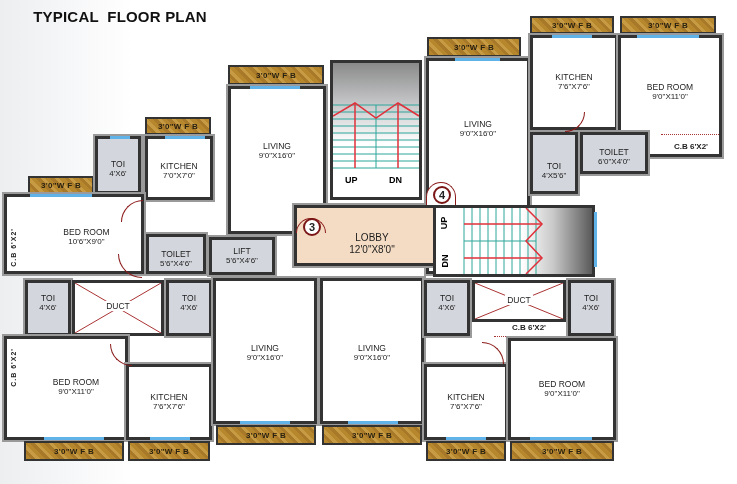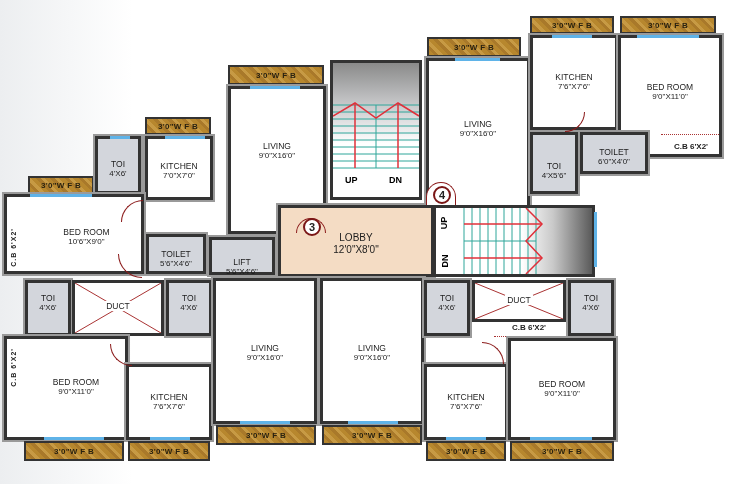--- a/index.html
+++ b/index.html
@@ -23,20 +23,21 @@
   .cb{position:absolute;font-weight:bold;font-size:8px;color:#222;text-align:center;}
   .duct{position:absolute;background:#fff;border:3px solid #333;box-sizing:border-box;overflow:hidden;}
   svg{position:absolute;left:0;top:0;}
 </style>
 </head>
 <body>
 
 <div class="bg"></div>
 
 <div class="title">
+  <div class="l1">TYPICAL  FLOOR PLAN</div>
 </div>
 
 <div class="wfb" style="left:28px;top:176px;width:66px;height:18px;">3'0"W F B</div>
 <div class="wfb" style="left:145px;top:117px;width:66px;height:18px;">3'0"W F B</div>
 <div class="wfb" style="left:228px;top:65px;width:96px;height:20px;">3'0"W F B</div>
 
 <div class="room gray" style="left:95px;top:136px;width:46px;height:58px;">
   <div class="lbl" style="top:20px;">
       <span class="n">TOI</span>
       <span class="d">4'X6'</span>
@@ -70,21 +71,21 @@
 
 <div class="room" style="left:228px;top:86px;width:98px;height:148px;">
   <div class="lbl" style="top:52px;">
       <span class="n">LIVING</span>
       <span class="d">9'0"X16'0"</span>
     </div>
 </div>
 <div class="win" style="left:250px;top:86px;width:50px;height:3px;"></div>
 
 <div class="room gray" style="left:209px;top:237px;width:66px;height:38px;">
-  <div class="lbl" style="top:17px;">
+  <div class="lbl" style="top:6px;">
       <span class="n">LIFT</span>
       <span class="d">5'6"X4'6"</span>
     </div>
 </div>
 
 <div class="stair" style="left:330px;top:60px;width:92px;height:140px;background:linear-gradient(180deg,#8a8a8a 0%,#cfd0d2 35%,#ffffff 60%,#ffffff 100%);">
   <svg width="86" height="134">
     <g stroke="#2fa69a" stroke-width="1">
       <line x1="0" y1="42" x2="86" y2="42"></line>
         <line x1="0" y1="49" x2="86" y2="49"></line>
@@ -144,21 +145,21 @@
       <span class="d">4'X5'6"</span>
     </div>
 </div>
 <div class="room gray" style="left:580px;top:132px;width:68px;height:42px;">
   <div class="lbl" style="top:12px;">
       <span class="n">TOILET</span>
       <span class="d">6'0"X4'0"</span>
     </div>
 </div>
 
-<div class="room lobby" style="left:278px;top:205px;width:156px;height:72px;">
+<div class="room lobby" style="left:294px;top:205px;width:156px;height:61px;">
   <div class="lbl" style="top:24px;font-size:10px;line-height:12px;">
       <span class="n">LOBBY</span>
       <span class="d" style="font-size:10px;">12'0"X8'0"</span>
     </div>
 </div>
 
 <div class="stair" style="left:433px;top:205px;width:162px;height:72px;background:linear-gradient(90deg,#ffffff 0%,#ffffff 55%,#c9c9c9 75%,#5a5a5a 100%);">
   <div style="position:absolute;left:2px;top:10px;font-weight:bold;font-size:9px;transform:rotate(-90deg);">UP</div>
   <div style="position:absolute;left:2px;top:48px;font-weight:bold;font-size:9px;transform:rotate(-90deg);">DN</div>
   <svg width="156" height="66">

